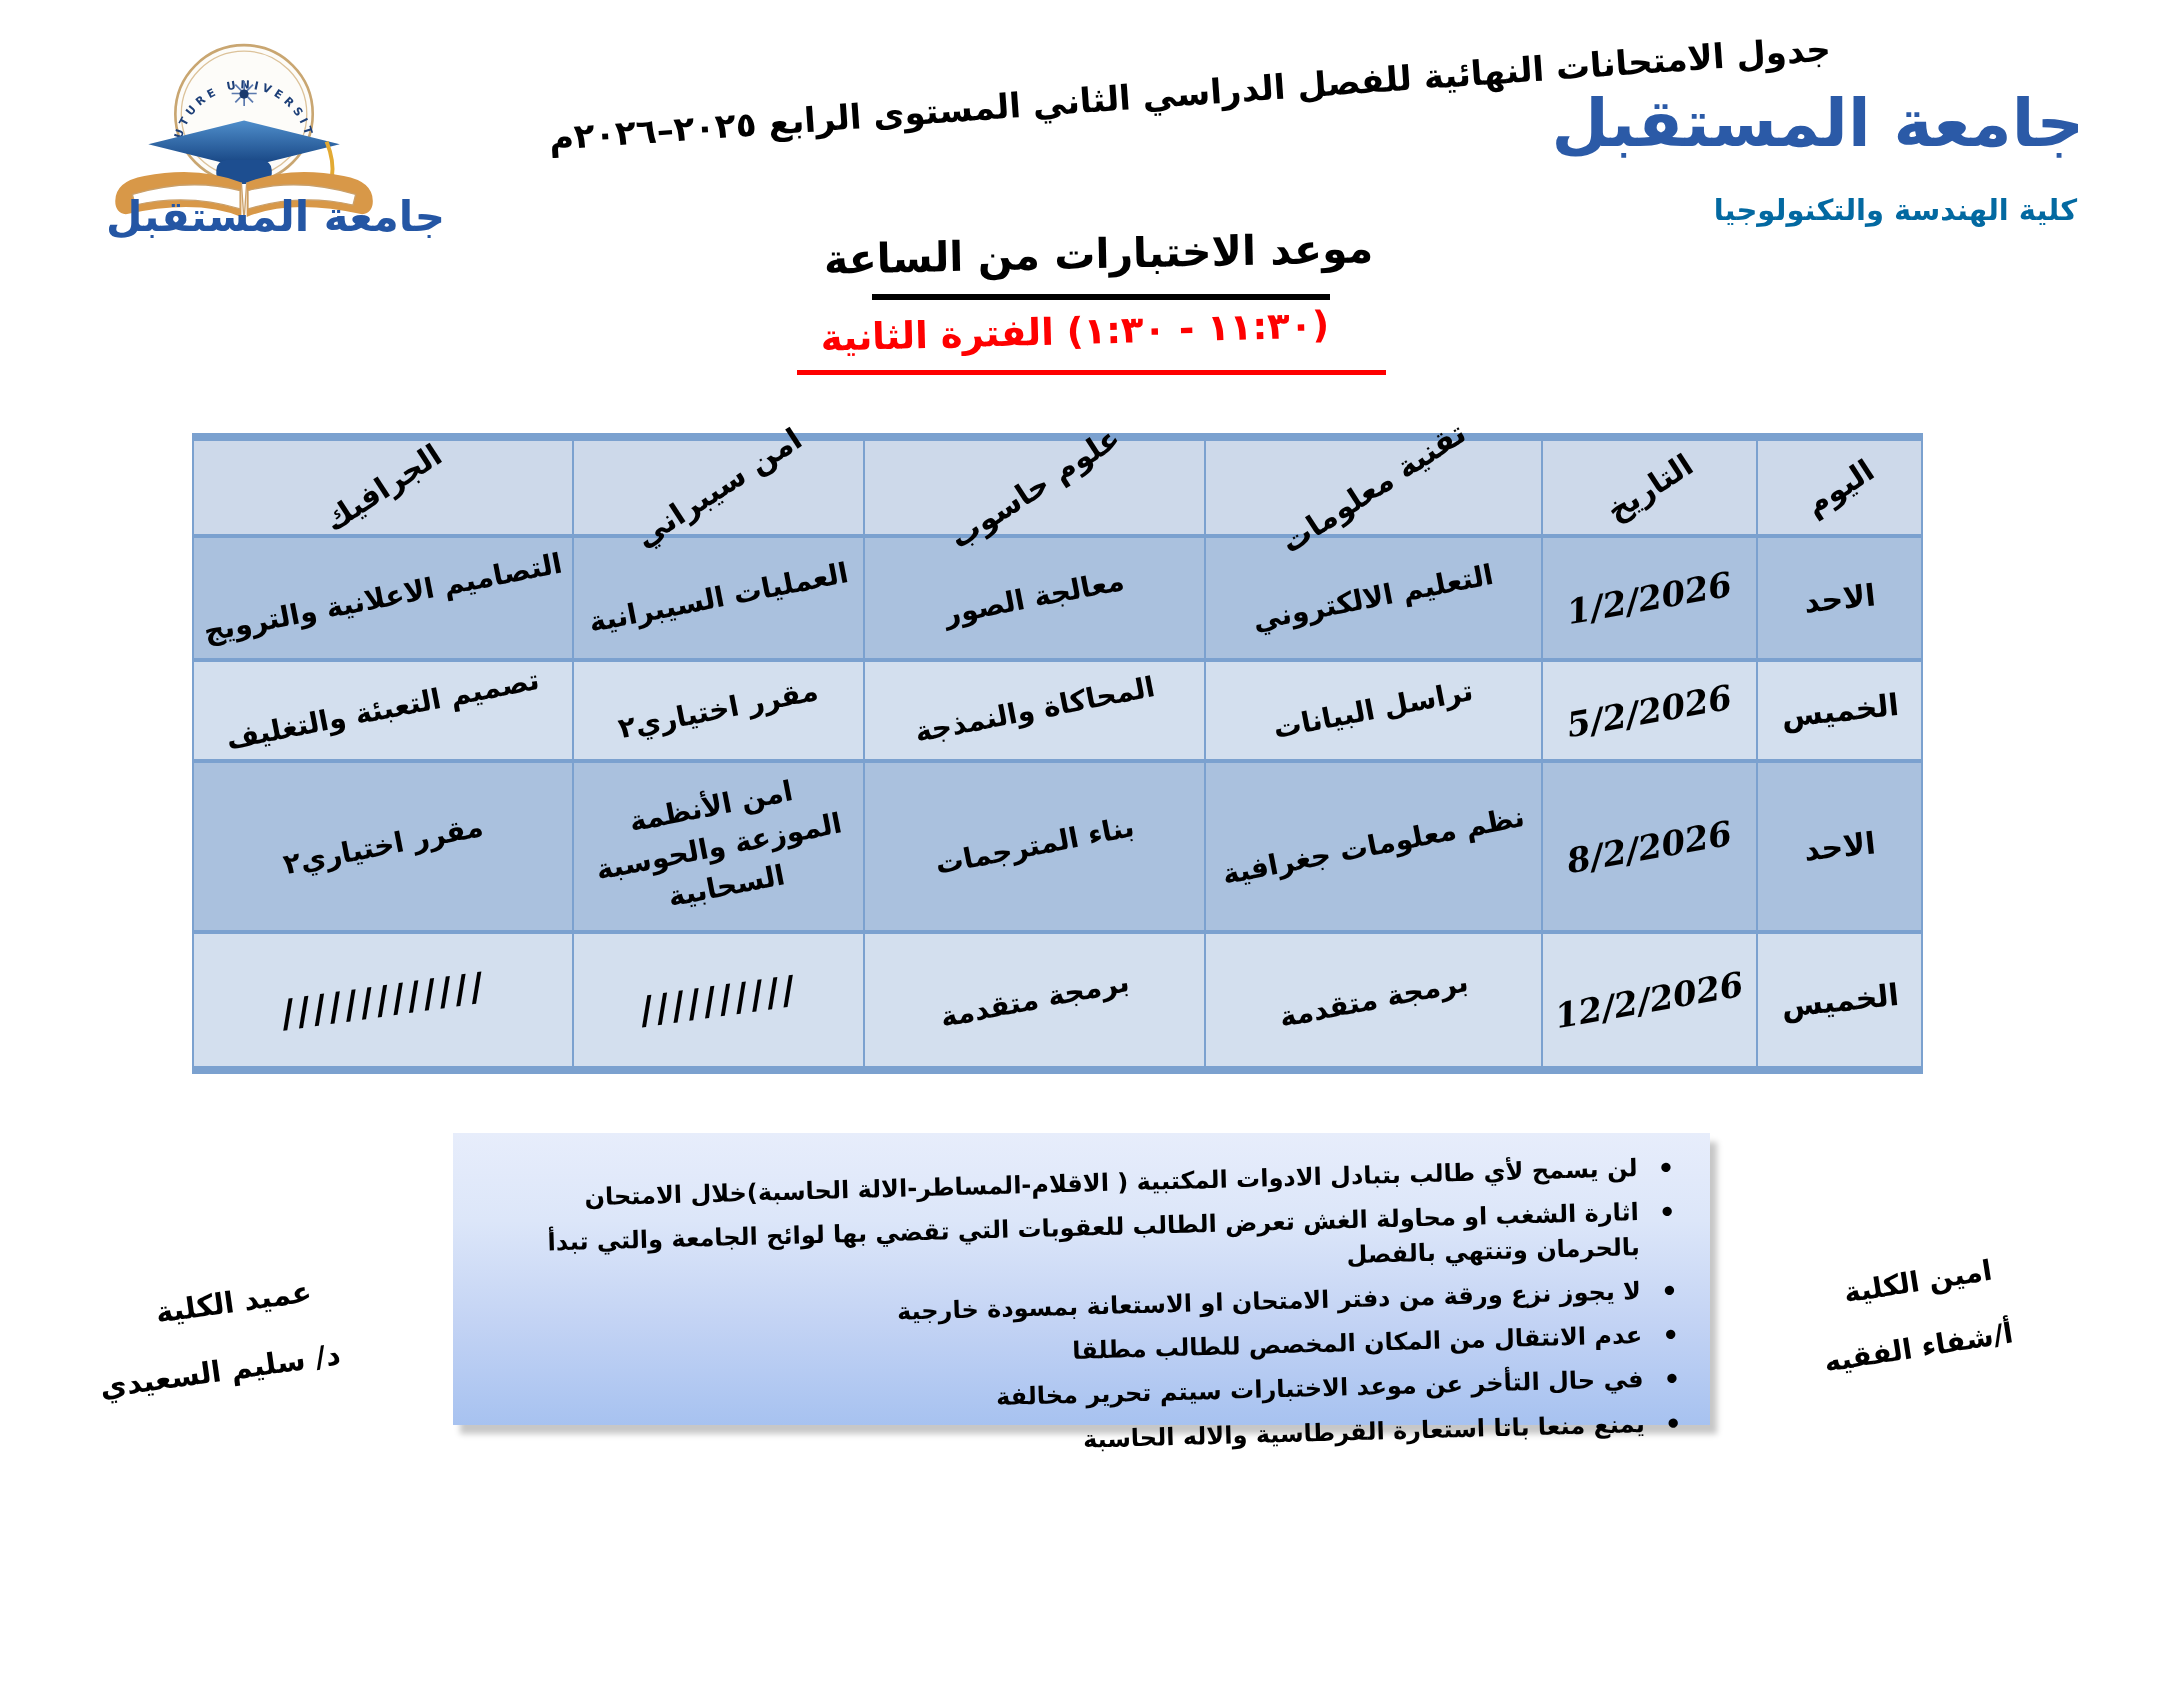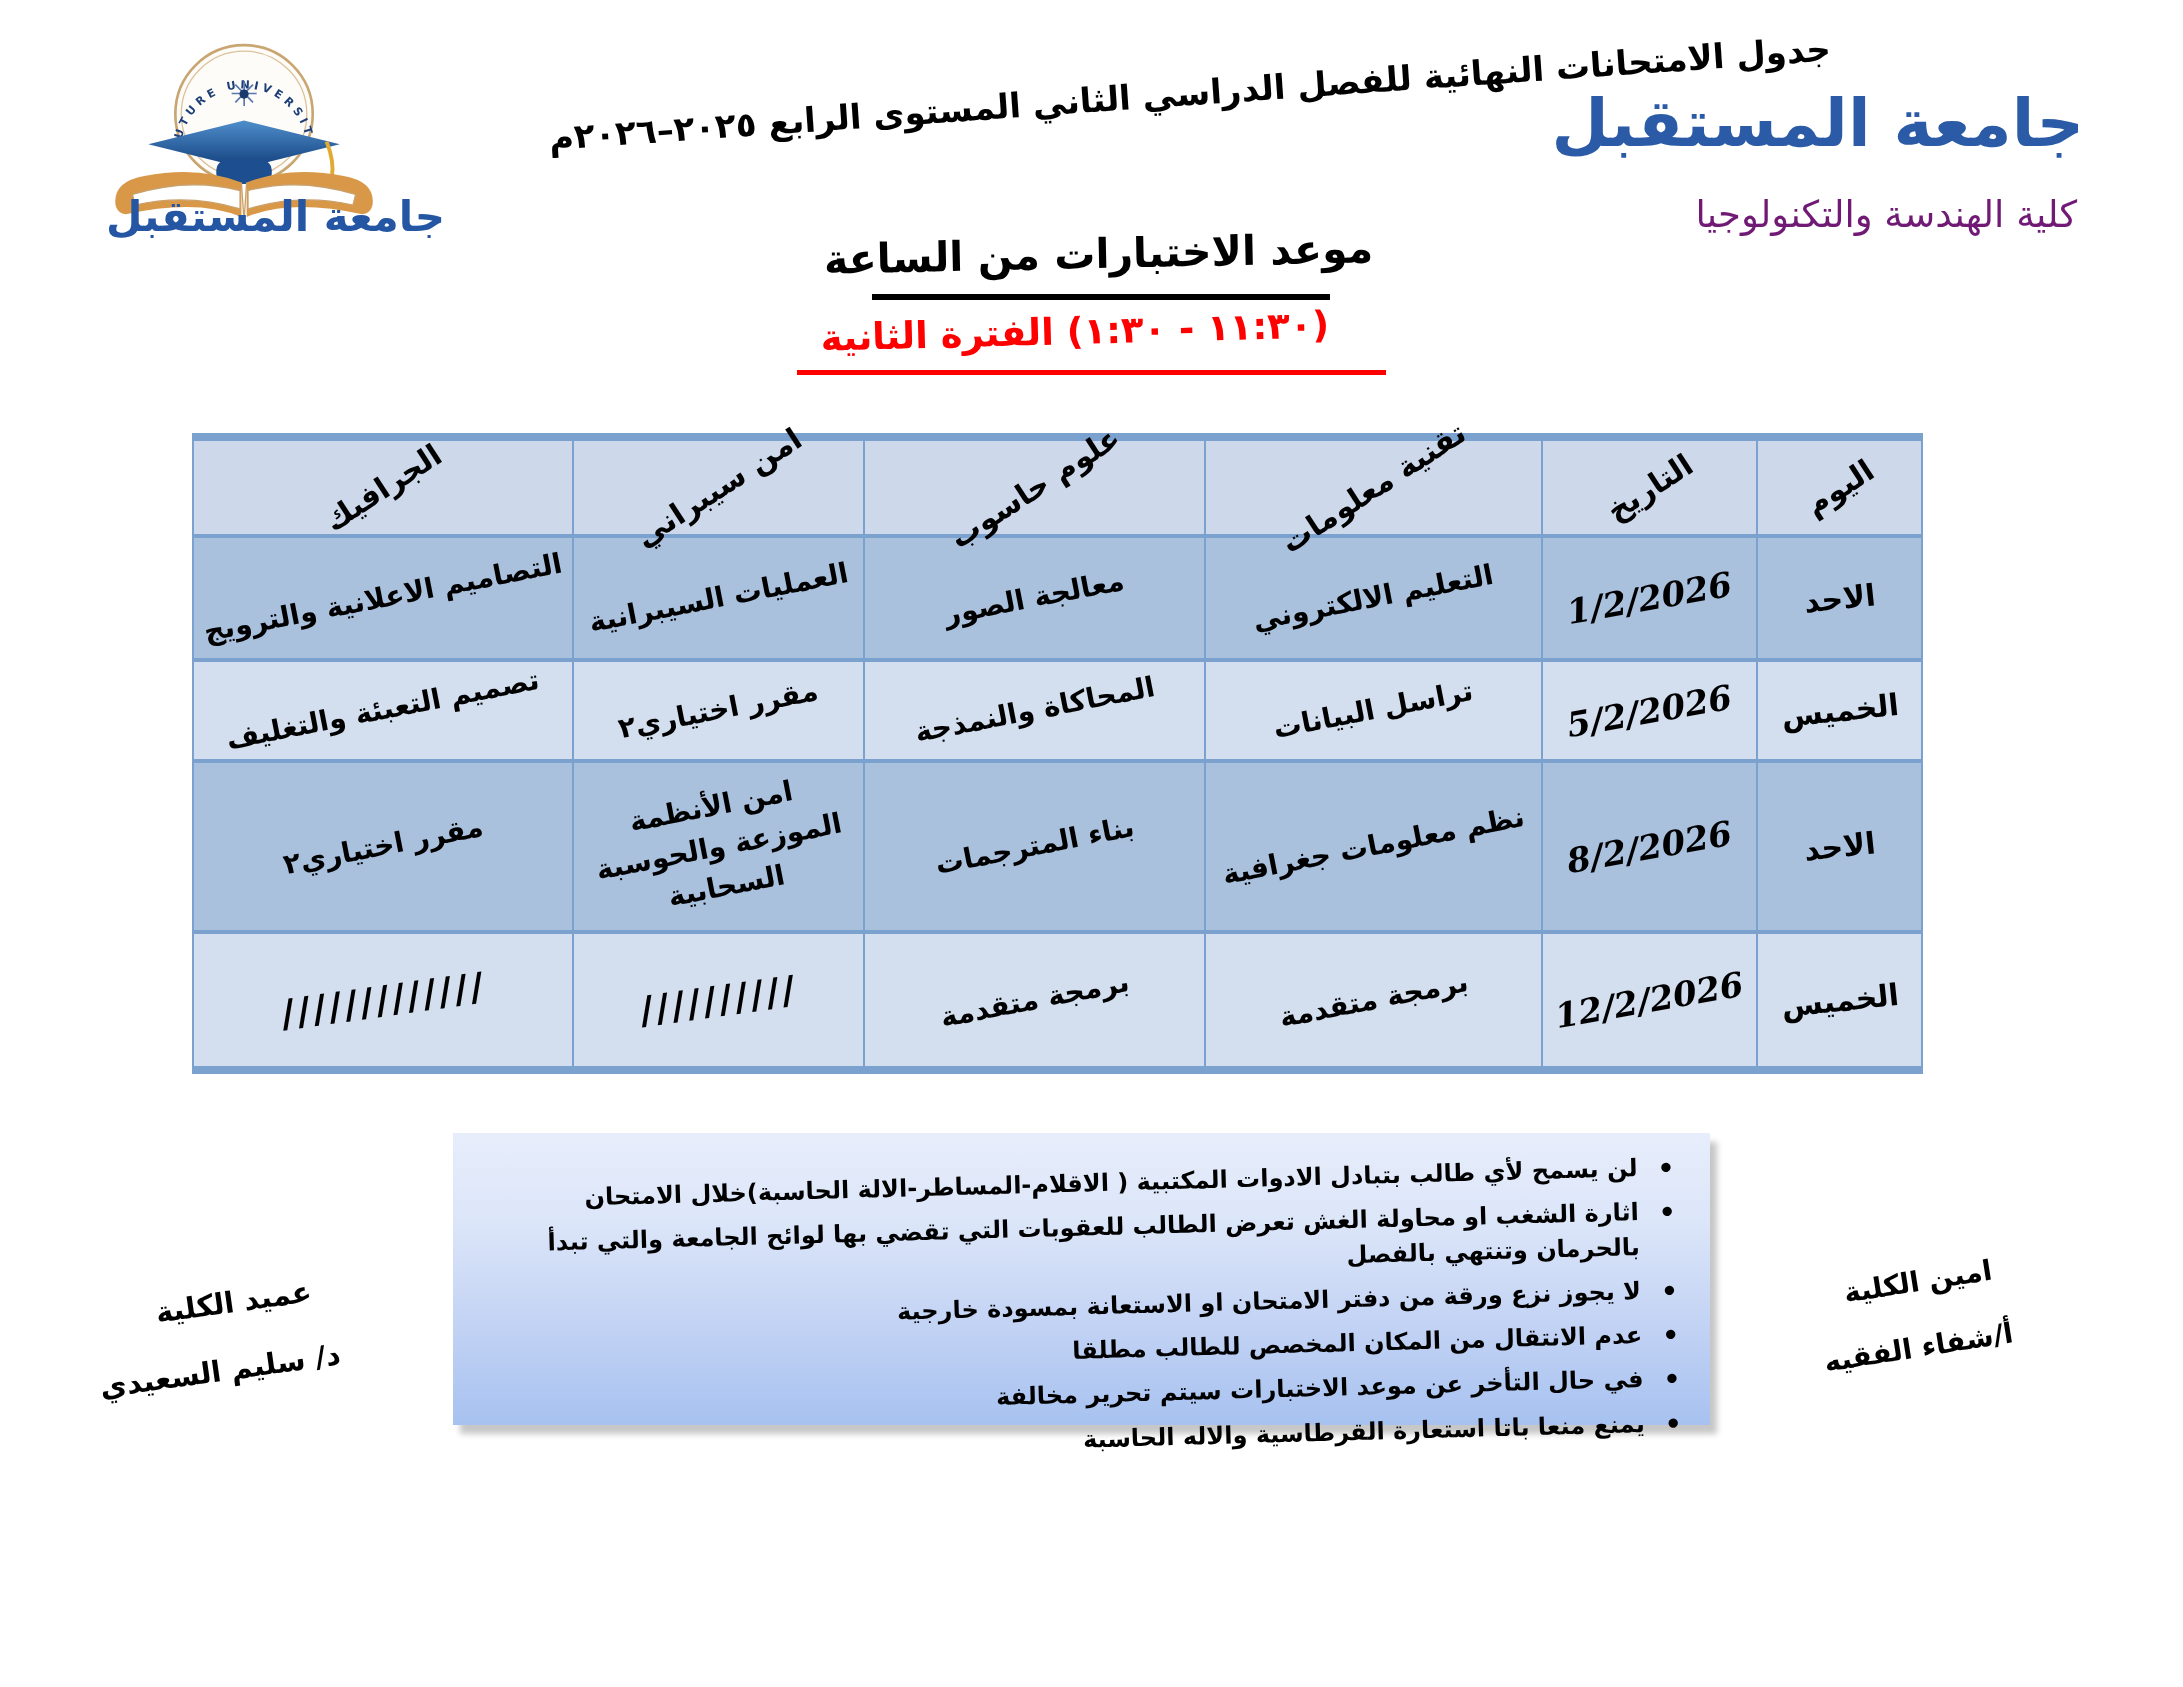--- a/index.html
+++ b/index.html
@@ -16,21 +16,21 @@
     font-weight:bold;font-size:42px;color:#2456a4;letter-spacing:-1.3px;white-space:nowrap;
   }
 
   
   #logo-right-name{
     left:1714px;top:85px;width:370px;text-align:center;direction:rtl;
     font-weight:bold;font-size:66px;color:#2b5aa7;letter-spacing:-2px;white-space:nowrap;
   }
   #college-name{
     left:1720px;top:193px;width:357px;text-align:center;direction:rtl;
-    font-weight:normal;font-size:37px;color:#701a75;white-space:nowrap;
+    font-weight:bold;font-size:29px;color:#0369a1;white-space:nowrap;
   }
 
   
   #schedule-line{
     left:549px;top:118px;direction:rtl;white-space:nowrap;
     font-weight:bold;font-size:34px;color:#000;
     transform:rotate(-4deg);transform-origin:left center;
   }
 
   

